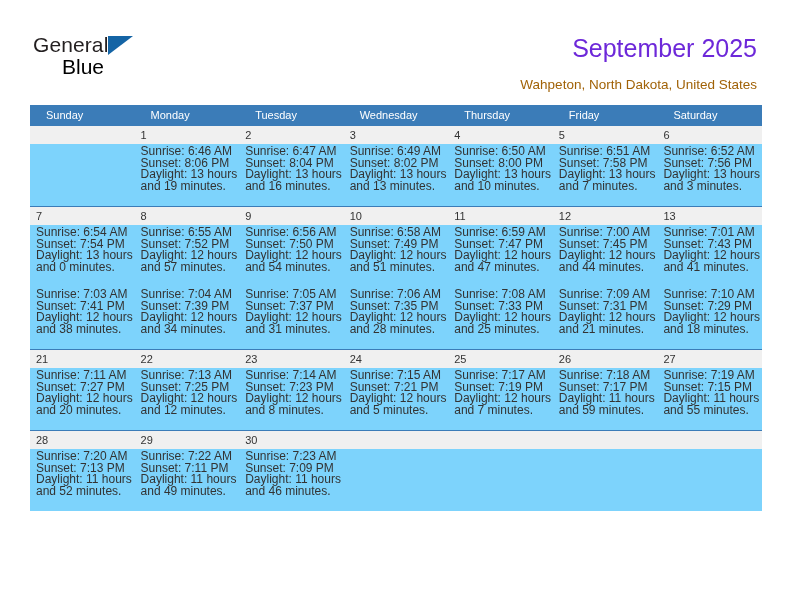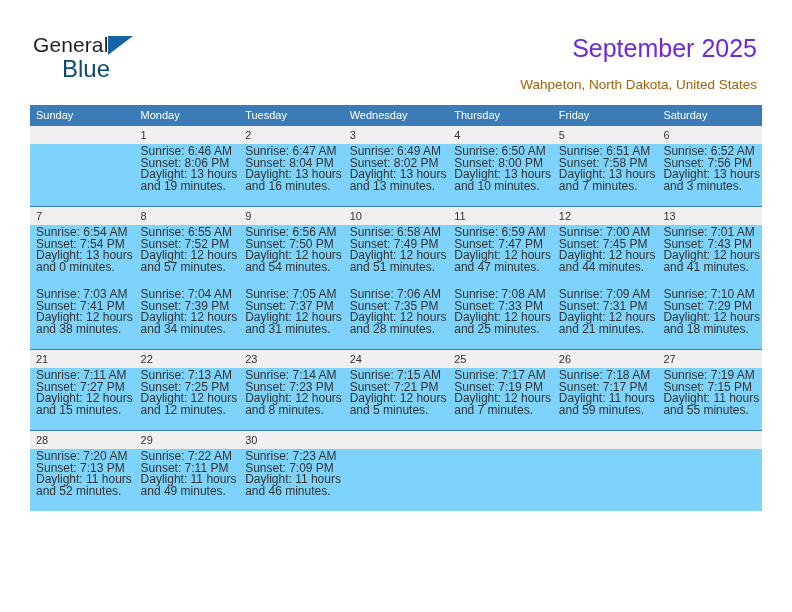--- a/index.html
+++ b/index.html
@@ -52,22 +52,22 @@
     top: 3px;
     width: 0;
     height: 0;
     border-left: 25px solid #1464a5;
     border-bottom: 19px solid transparent;
   }
   .logo-blue {
     position: absolute;
     left: 29px;
     top: 22px;
-    font-size: 24px;
-    color: #0c4a6e;
+    font-size: 21px;
+    color: #000000;
     font-family: "Liberation Sans", sans-serif;
   }
   .title {
     position: absolute;
     right: 35px;
     top: 34px;
     font-size: 25px;
     color: #6d28d9;
     text-align: right;
     white-space: nowrap;
@@ -94,21 +94,21 @@
     border-collapse: collapse;
     width: 732px;
     table-layout: fixed;
   }
   table.cal th {
     background: #3b7cb8;
     color: #ffffff;
     font-size: 11px;
     font-weight: normal;
     text-align: left;
-    padding: 4px 0 5px 6px;
+    padding: 4px 0 5px 16px;
     height: 11px;
     border: none;
   }
   tr.numrow td {
     background: #f0f0f0;
     font-size: 11px;
     color: #333333;
     padding: 3px 0 3px 6px;
     height: 12px;
     vertical-align: top;
@@ -325,21 +325,21 @@
           <td>24</td>
           <td>25</td>
           <td>26</td>
           <td>27</td>
         </tr>
         <tr class="inforow">
           <td>
             <span class="cell-line">Sunrise: 7:11 AM</span>
             <span class="cell-line">Sunset: 7:27 PM</span>
             <span class="cell-line">Daylight: 12 hours</span>
-            <span class="cell-line">and 15 minutes.</span>
+            <span class="cell-line">and 20 minutes.</span>
           </td>
           <td>
             <span class="cell-line">Sunrise: 7:13 AM</span>
             <span class="cell-line">Sunset: 7:25 PM</span>
             <span class="cell-line">Daylight: 12 hours</span>
             <span class="cell-line">and 12 minutes.</span>
           </td>
           <td>
             <span class="cell-line">Sunrise: 7:14 AM</span>
             <span class="cell-line">Sunset: 7:23 PM</span>

